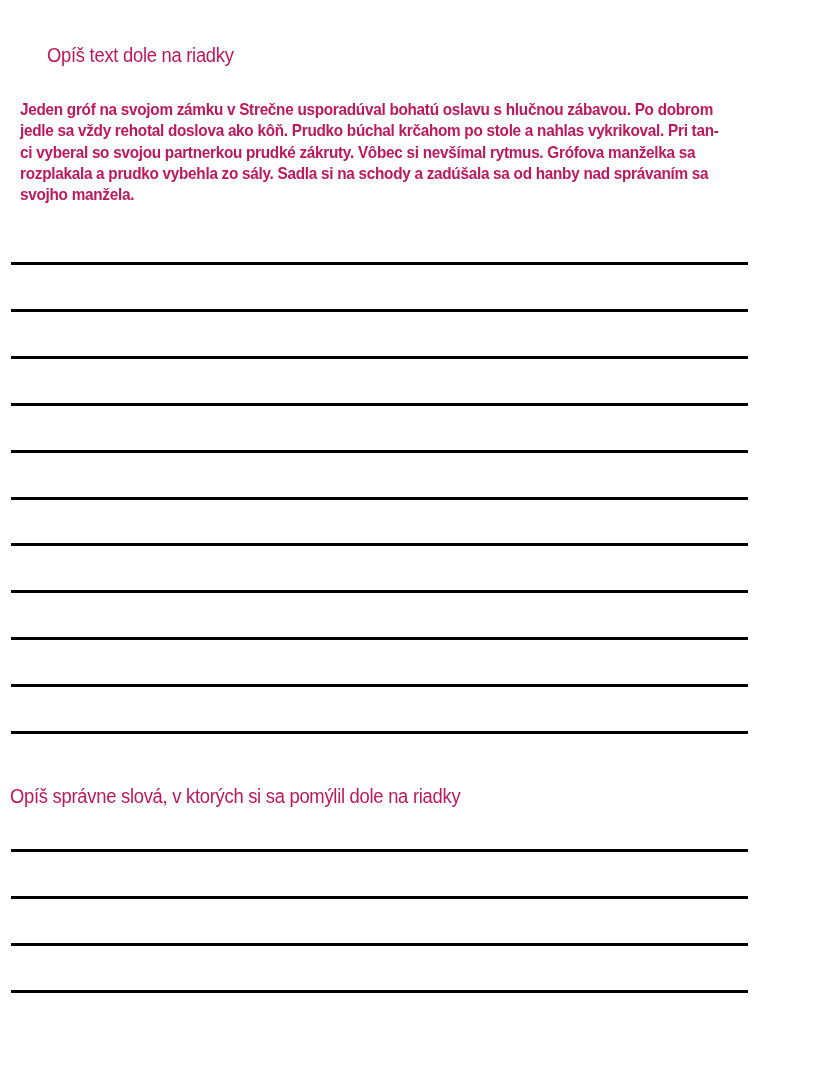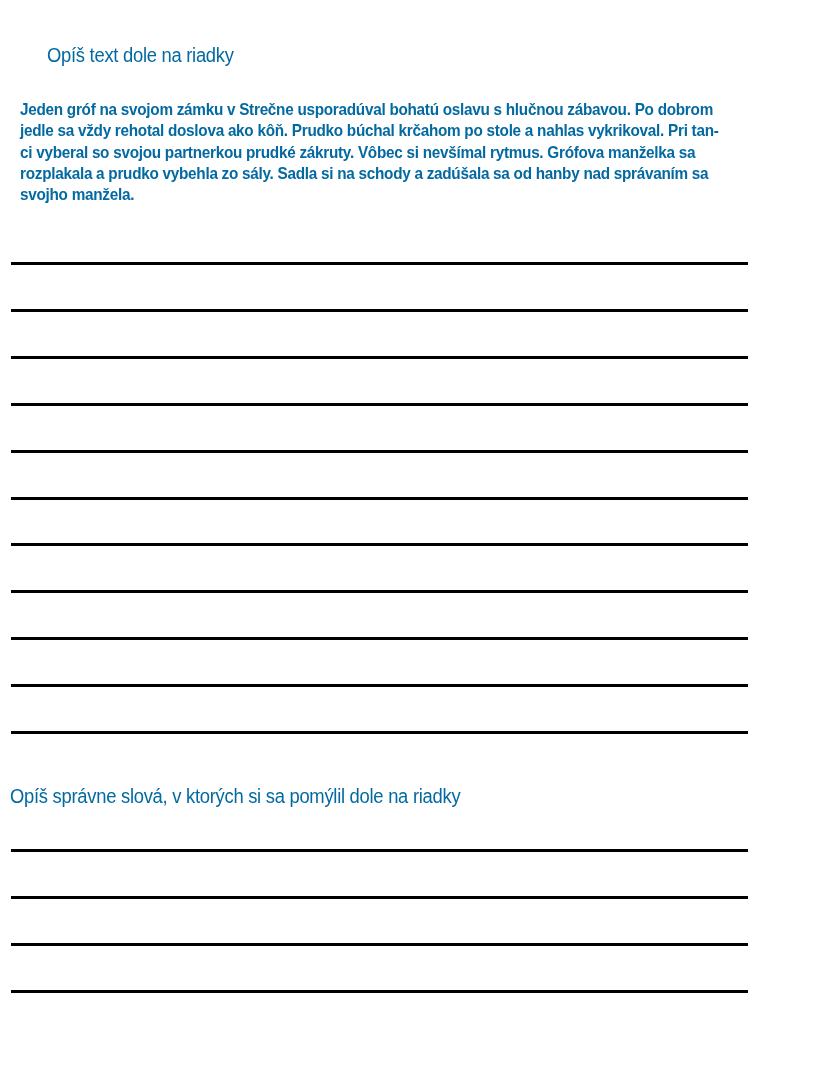--- a/index.html
+++ b/index.html
@@ -6,21 +6,21 @@
     margin: 0;
     padding: 0;
     background: #ffffff;
   }
   .page {
     position: relative;
     width: 748px;
     height: 1080px;
     background: #ffffff;
     overflow: hidden;
-    color: #0369a1;
+    color: #be185d;
     font-family: "Liberation Sans", sans-serif;
   }
   .heading {
     position: absolute;
     font-size: 20px;
     font-weight: 400;
     letter-spacing: -0.3px;
     white-space: nowrap;
     transform: scaleX(0.92);
     transform-origin: left top;

